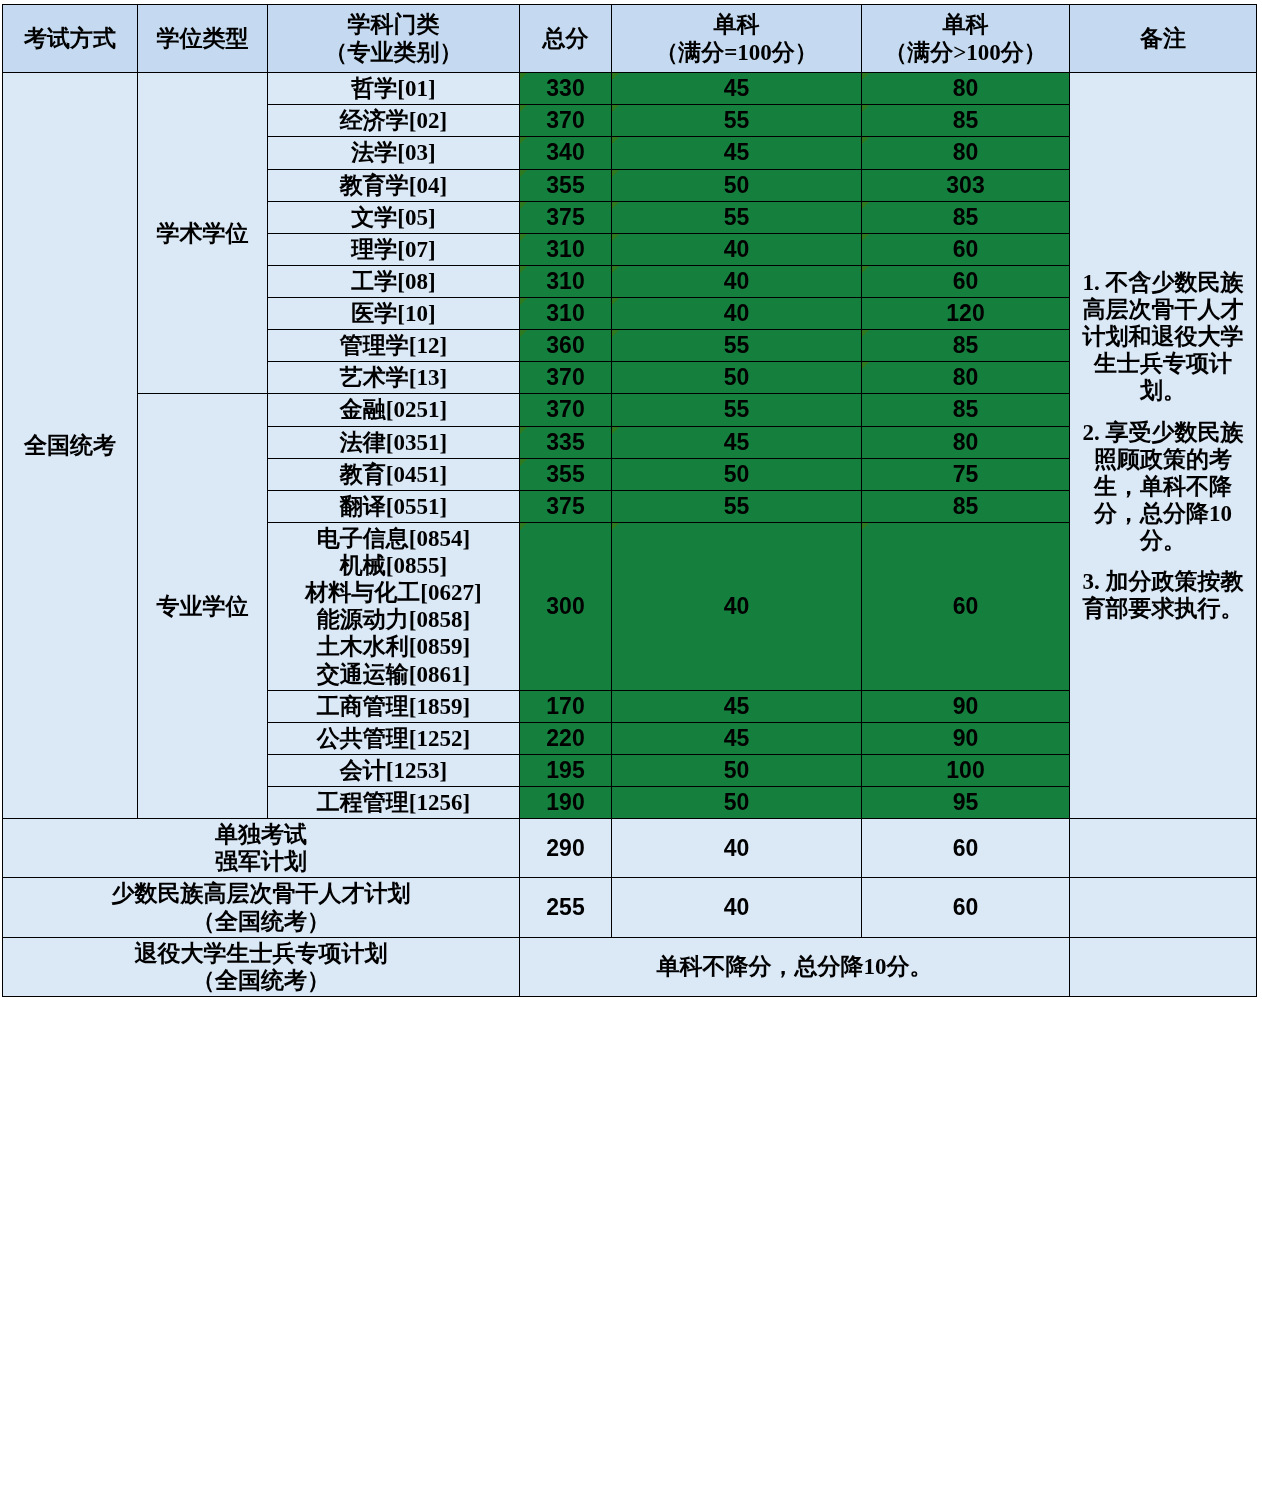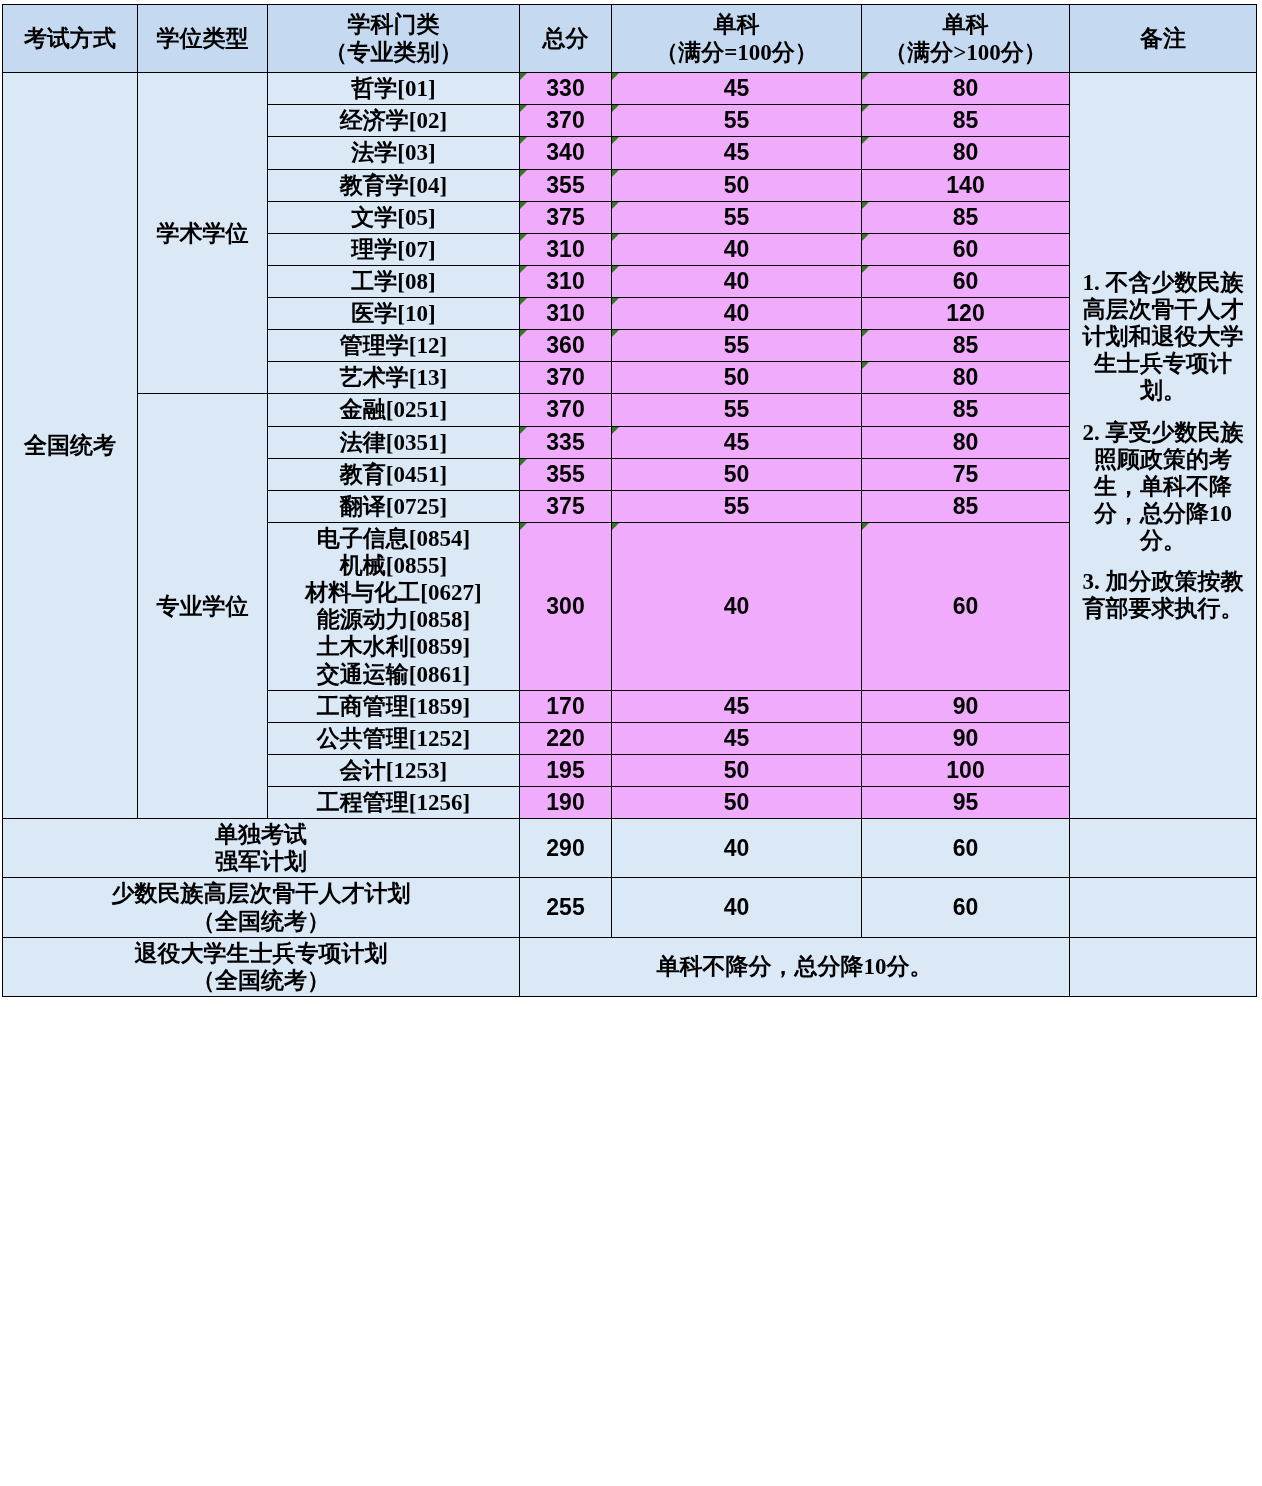--- a/index.html
+++ b/index.html
@@ -71,21 +71,21 @@
     font-size: 23px;
     line-height: 1.28;
     background: #e7f0fb;
   }
   td.num {
     font-family: "Liberation Sans", sans-serif;
     font-size: 23px;
     font-weight: bold;
   }
   td.num.light {
-    background: #f0abfc;
+    background: #15803d;
   }
   td.note-cell {
     text-align: left;
     vertical-align: top;
     padding: 10px 8px 8px 10px;
     font-size: 22px;
     line-height: 1.42;
     background: #dbe8f6;
     margin-left: 32px;
   }
@@ -178,21 +178,21 @@
       <tr>
         <td class="disc-cell">法学[03]</td>
         <td class="num light mark">340</td>
         <td class="num light mark">45</td>
         <td class="num light mark">80</td>
       </tr>
       <tr>
         <td class="disc-cell">教育学[04]</td>
         <td class="num light mark">355</td>
         <td class="num light mark">50</td>
-        <td class="num light">140</td>
+        <td class="num light">303</td>
       </tr>
       <tr>
         <td class="disc-cell">文学[05]</td>
         <td class="num light mark">375</td>
         <td class="num light mark">55</td>
         <td class="num light mark">85</td>
       </tr>
       <tr>
         <td class="disc-cell">理学[07]</td>
         <td class="num light mark">310</td>
@@ -237,21 +237,21 @@
         <td class="num light mark">45</td>
         <td class="num light">80</td>
       </tr>
       <tr>
         <td class="disc-cell">教育[0451]</td>
         <td class="num light mark">355</td>
         <td class="num light">50</td>
         <td class="num light">75</td>
       </tr>
       <tr>
-        <td class="disc-cell">翻译[0725]</td>
+        <td class="disc-cell">翻译[0551]</td>
         <td class="num light">375</td>
         <td class="num light">55</td>
         <td class="num light">85</td>
       </tr>
       <tr>
         <td class="multi-disc">
           <div>电子信息[0854]</div>
           <div>机械[0855]</div>
           <div>材料与化工[0627]</div>
           <div>能源动力[0858]</div>

